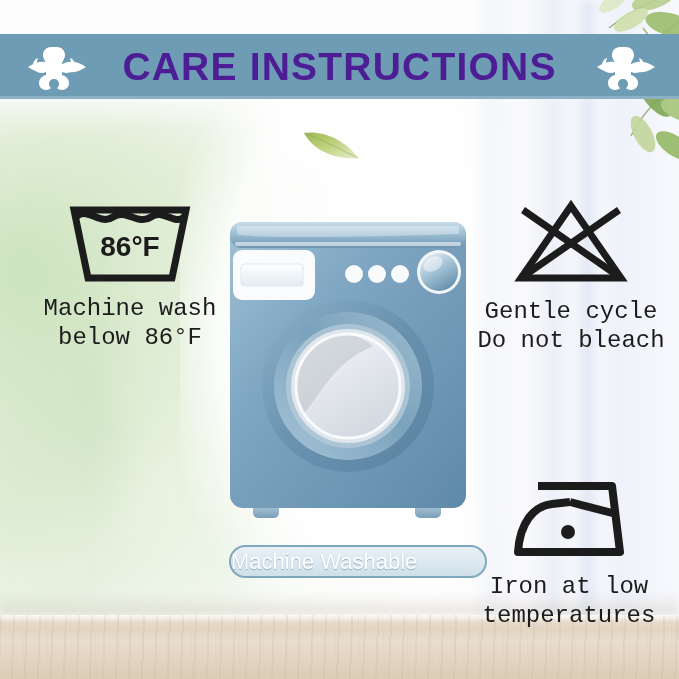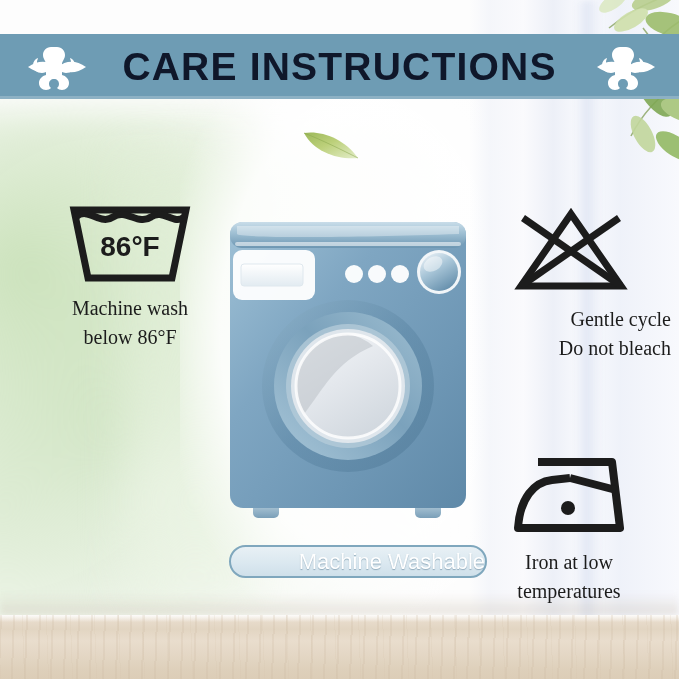--- a/index.html
+++ b/index.html
@@ -75,57 +75,57 @@
   .banner{
     position:absolute;left:0;top:34px;width:679px;height:65px;
     background:#6e9cb4;
     display:flex;align-items:center;justify-content:center;
   }
   .banner::after{
     content:"";position:absolute;left:0;bottom:0;width:100%;height:3px;
     background:rgba(255,255,255,.22);
   }
   .banner-title{
-    color:#0f172a;font-size:39px;font-weight:bold;letter-spacing:1.2px;
+    color:#4c1d95;font-size:39px;font-weight:bold;letter-spacing:1.2px;
     line-height:1;white-space:nowrap;
     font-family:"Liberation Sans", sans-serif;
   }
   .orn{position:absolute;top:50%;transform:translateY(-50%);width:62px;height:46px;}
   .orn-left{left:26px;}
   .orn-right{right:22px;}
 
   
   .leaf-float{position:absolute;left:300px;top:120px;width:62px;height:44px;}
 
   
   .foliage{position:absolute;right:-6px;top:-16px;width:150px;height:180px;}
 
   
   .care{position:absolute;text-align:center;}
   .care-sym{display:block;margin:0 auto;}
   .care-label{
-    color:#1c1c1c;font-size:20px;line-height:29px;white-space:pre-line;
-    font-family:Liberation Serif, serif;
+    color:#1c1c1c;font-size:24px;line-height:29px;white-space:pre-line;
+    font-family:Liberation Mono, monospace;
   }
   #care-wash{left:24px;top:200px;width:212px;}
   #care-wash .care-label{margin-top:8px;}
-  #care-bleach{right:8px;top:206px;width:200px;text-align:right;}
+  #care-bleach{right:8px;top:198px;width:200px;}
   #care-bleach .care-label{margin-top:9px;}
   #care-dry{left:16px;top:448px;width:208px;}
   #care-dry .care-label{margin-top:10px;}
-  #care-iron{right:10px;top:452px;width:200px;}
+  #care-iron{right:10px;top:476px;width:200px;}
   #care-iron .care-label{margin-top:10px;}
 
   
   .washer{position:absolute;left:227px;top:212px;width:242px;height:318px;}
   .badge{
     position:absolute;left:229px;top:545px;width:258px;height:33px;
     border:2px solid #7fa7bd;border-radius:17px;
     background:linear-gradient(180deg,#e8f0f5 0%, #dbe8f0 55%, #cfe0ea 100%);
-    display:flex;align-items:center;justify-content:flex-end;
+    display:flex;align-items:center;justify-content:flex-start;
     box-sizing:border-box;
   }
   .badge-text{
     color:#ffffff;font-size:22px;line-height:1;white-space:nowrap;
     text-shadow:0 1px 1px rgba(120,150,170,.75);
     font-family:"Liberation Sans", sans-serif;
   }
 </style>
 </head>
 <body>

